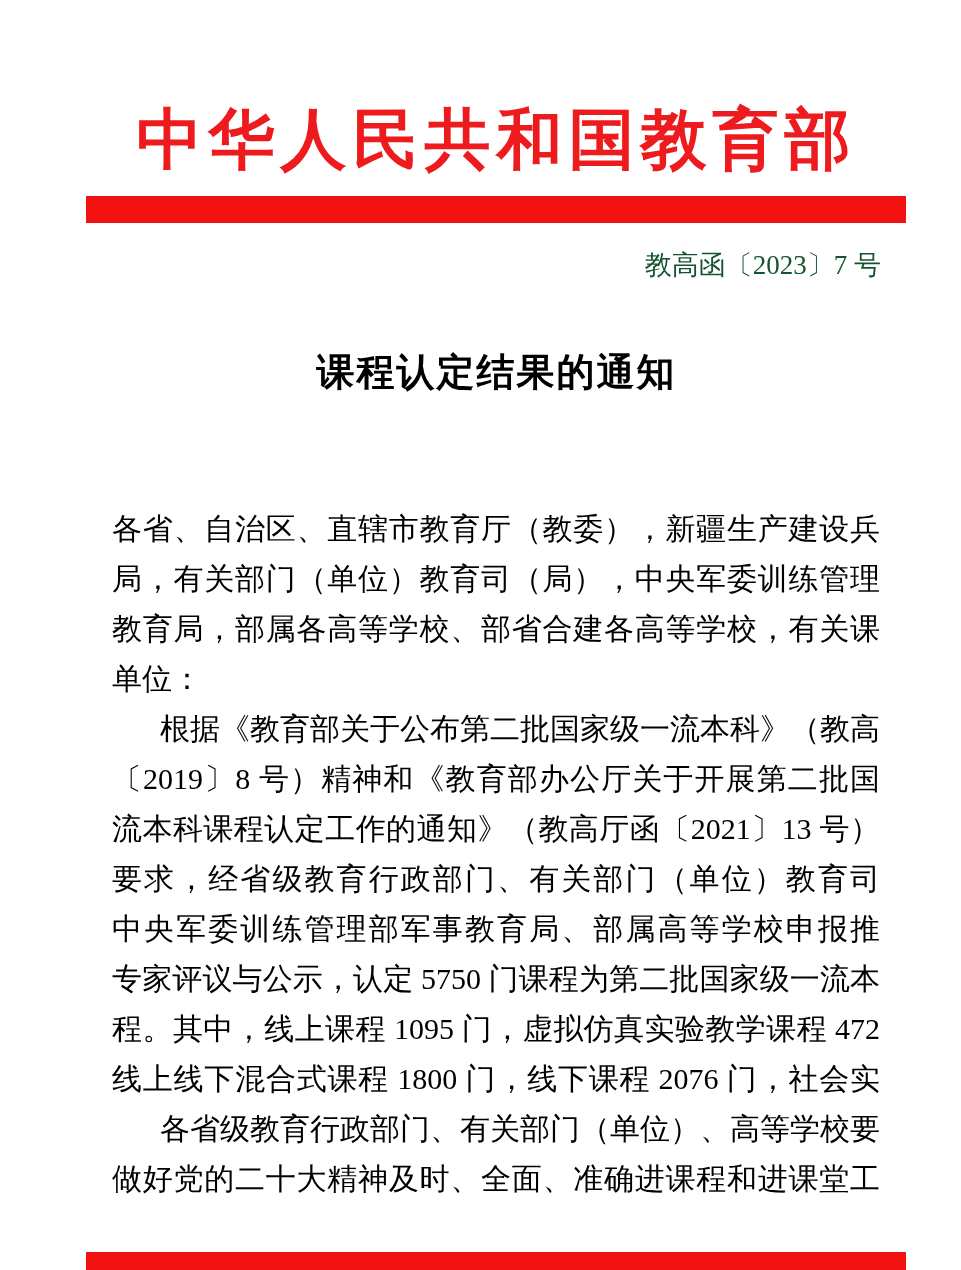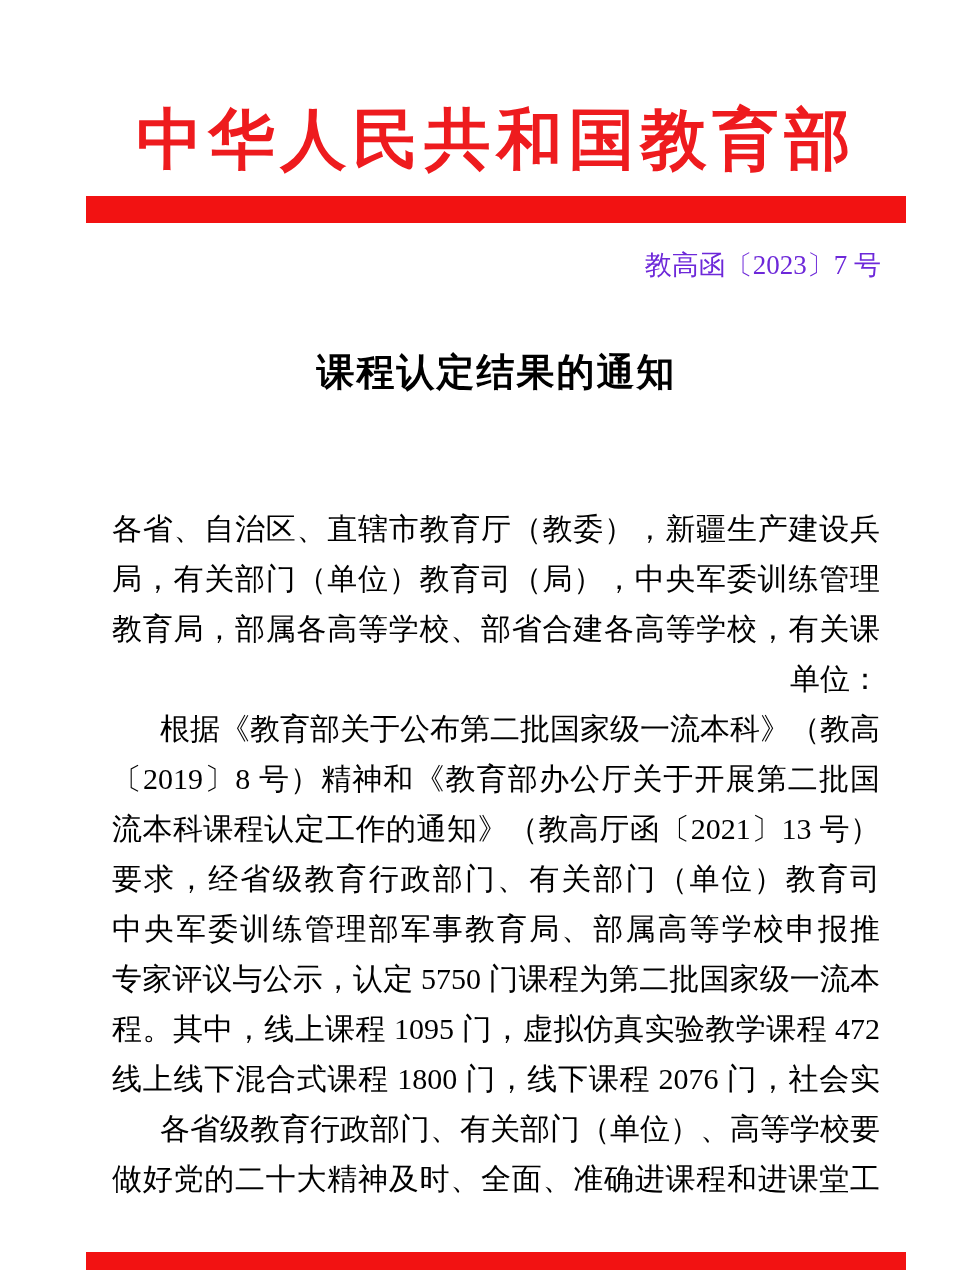--- a/index.html
+++ b/index.html
@@ -39,21 +39,21 @@
   .rule-top-thin    { top: 191px;  height: 2px; }
   .rule-bottom-thin  { top: 1236px; height: 2px; }
   .rule-bottom-thick { top: 1243px; height: 8px; }
 
   .doc-number {
     position: absolute;
     top: 224px;
     right: 88px;
     font-size: 27px;
     line-height: 34px;
-    color: #6d28d9;
+    color: #14532d;
     white-space: nowrap;
   }
 
   .doc-title {
     position: absolute;
     top: 316px;
     left: 0;
     width: 100%;
     text-align: center;
     font-weight: 700;
@@ -69,21 +69,21 @@
     left: 80px;
     width: 800px;
     color: #000000;
   }
   .line {
     height: 50px;
     line-height: 50px;
     font-size: 30px;
     overflow: hidden;
     white-space: nowrap;
-    text-align: right;
+    text-align: left;
   }
   .line.justify {
     white-space: normal;
     text-align: justify;
     text-align-last: justify;
     text-justify: inter-character;
   }
   .line.indent { text-indent: 48px; }
 </style>
 </head>

